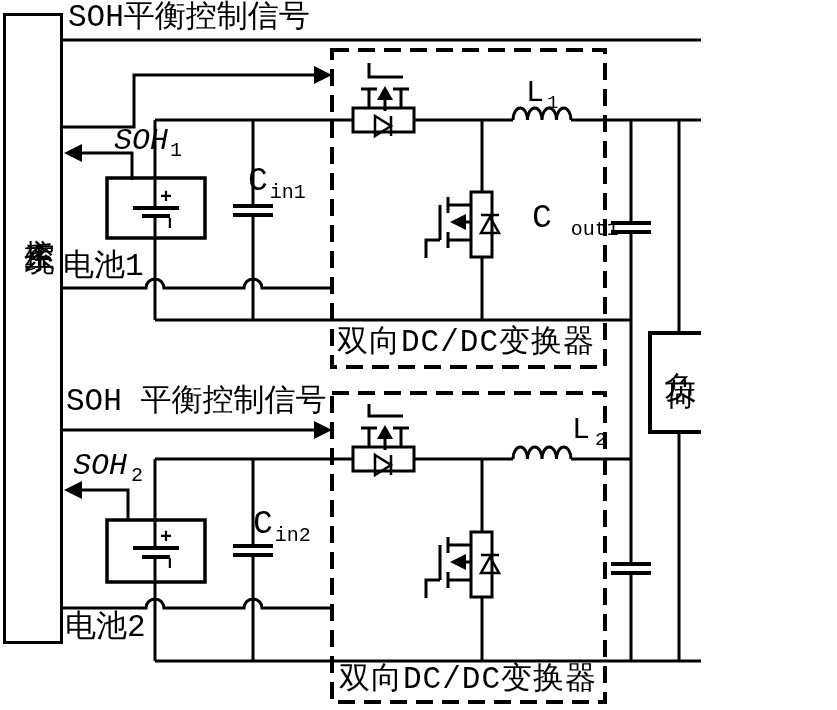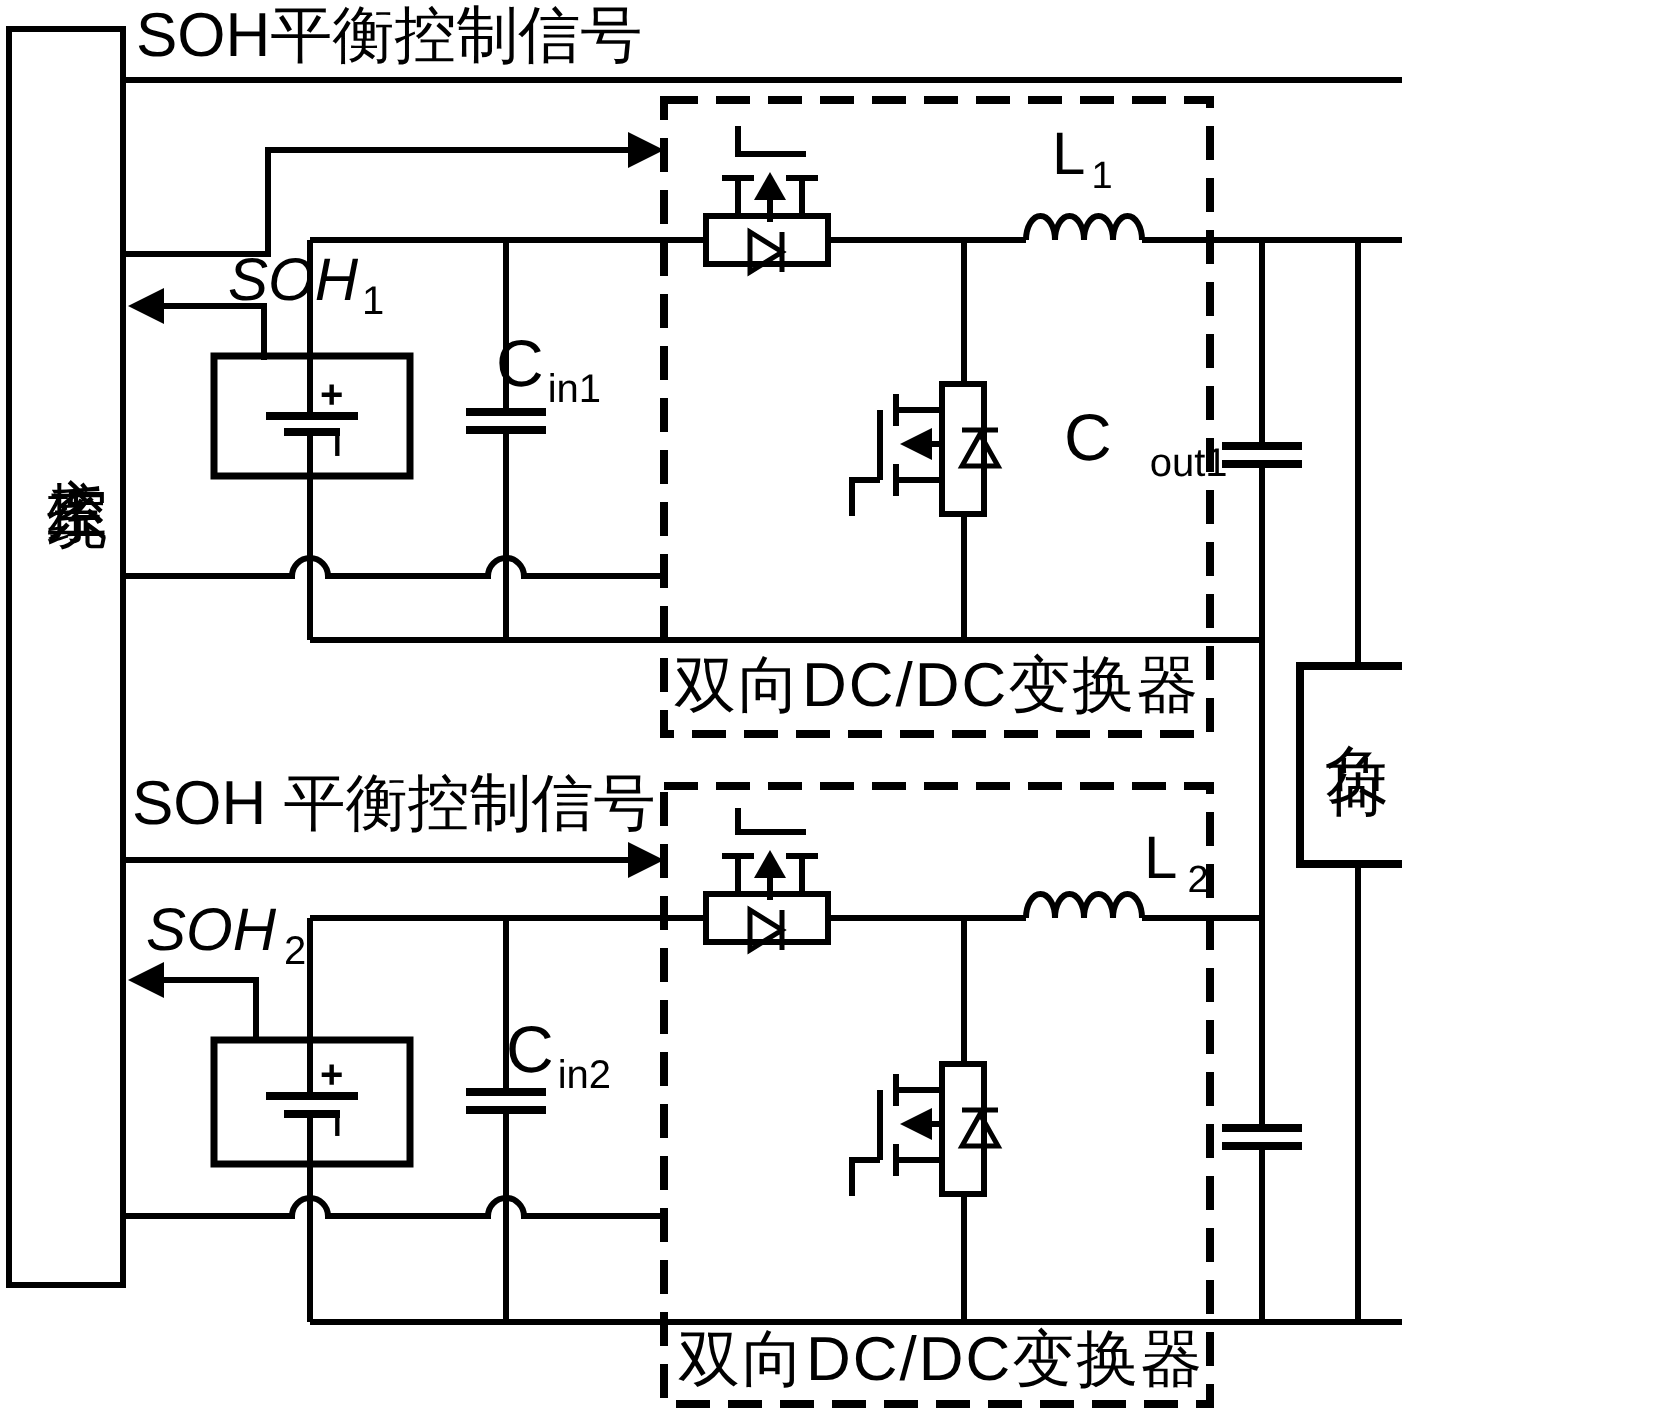--- a/index.html
+++ b/index.html
@@ -1,18 +1,18 @@
 <!DOCTYPE html>
 <html><head>
 <meta charset="utf-8">
 <style>
   html,body{margin:0;padding:0;background:#ffffff;}
   #canvas{
     position:relative;width:701px;height:710px;background:#ffffff;
-    font-family:Liberation Sans, sans-serif;color:#000;
+    font-family:Liberation Mono, monospace;color:#000;
     overflow:hidden;
   }
   #circuit-svg{position:absolute;left:0;top:0;}
   .lbl{position:absolute;white-space:nowrap;color:#000;line-height:1.15;}
   .f31{font-size:31px;}
   .f30{font-size:30px;}
   .ital{font-style:italic;}
   .vert{writing-mode:vertical-rl;text-orientation:upright;}
   sub{font-size:20px;font-style:normal;line-height:1;margin-left:2px;}
   .lsub sub{font-size:19px;}
@@ -137,37 +137,39 @@
 
   <div class="lbl f30 vert" style="left:20px;top:214px;letter-spacing:2px;">主控系统</div>
 
   <div class="lbl ital" style="left:73px;top:124px;font-size:30px;margin-left:41px;">
     <span>SOH</span><sub>1</sub>
   </div>
   <div class="lbl ital" style="left:73px;top:449px;font-size:30px;">
     <span>SOH</span><sub style="margin-left:4px;">2</sub>
   </div>
 
+  <div class="lbl f31" style="left:63px;top:249px;">电池1</div>
+  <div class="lbl f31" style="left:65px;top:610px;">电池2</div>
 
   <div class="sign" style="left:160px;top:188px;">+</div>
   <div class="sign minus-rot" style="left:162px;top:213px;">−</div>
   <div class="sign" style="left:160px;top:528px;">+</div>
   <div class="sign minus-rot" style="left:162px;top:553px;">−</div>
 
   <div class="lbl csym" style="left:248px;top:163px;">
     <span>C</span><sub>in1</sub>
   </div>
   <div class="lbl csym" style="left:253px;top:506px;">
     <span>C</span><sub>in2</sub>
   </div>
   <div class="lbl csym" style="left:532px;top:200px;">
     <span>C</span><sub style="margin-left:19px;">out1</sub>
   </div>
 
-  <div class="lbl lsym lsub" style="left:526px;top:61px;">
+  <div class="lbl lsym lsub" style="left:526px;top:76px;">
     <span>L</span><sub style="margin-left:3px;">1</sub>
   </div>
   <div class="lbl lsym lsub" style="left:546px;top:413px;margin-left:26px;">
     <span>L</span><sub style="margin-left:5px;">2</sub>
   </div>
 
   <div class="lbl f31" style="left:337px;top:325px;letter-spacing:1px;">双向DC/DC变换器</div>
   <div class="lbl f31" style="left:339px;top:662px;letter-spacing:1px;">双向DC/DC变换器</div>
 
   <div class="lbl f31 vert" style="left:660px;top:347px;letter-spacing:6px;">负荷</div>

